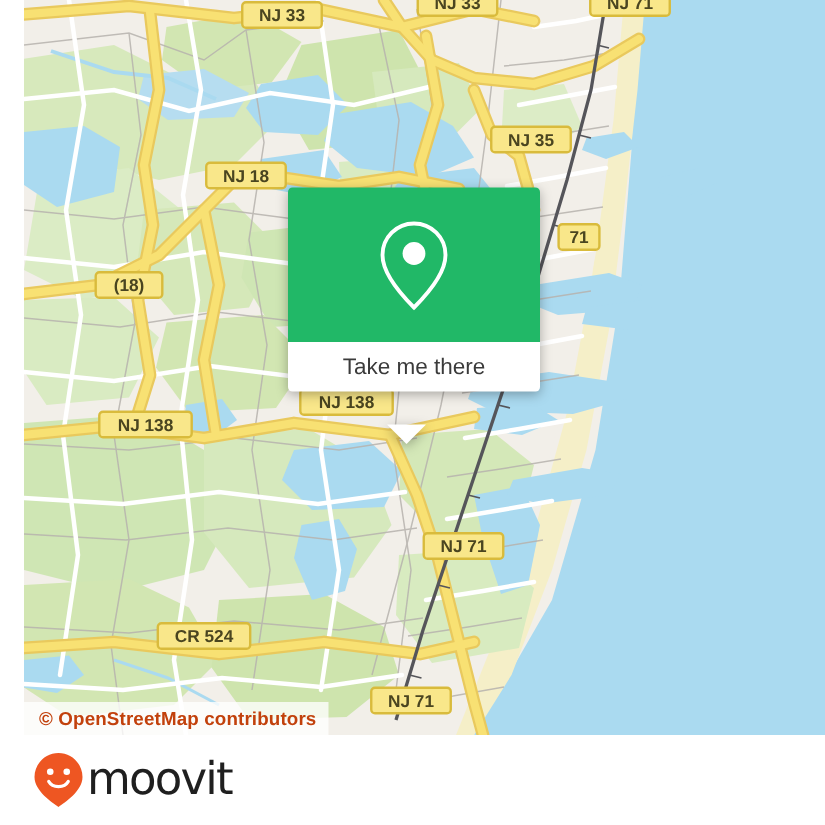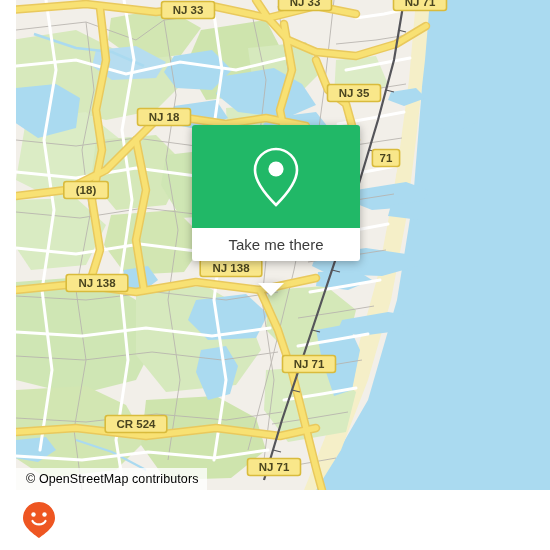--- a/index.html
+++ b/index.html
@@ -9,21 +9,21 @@
 
   
   #map{position:absolute;left:16px;top:0;width:550px;height:490px;overflow:hidden;
        background:#f2efe9;}
   #map svg{position:absolute;left:0;top:0;}
 
   
   #osm-bar{position:absolute;left:0;top:468px;height:22px;
            background:rgba(255,255,255,0.78);
            display:flex;align-items:center;padding:0 8px 0 10px;
-           font-size:12.5px;color:#000000;letter-spacing:0.1px;}
+           font-size:12.5px;color:#c2410c;letter-spacing:0.1px;font-weight:bold;}
 
   
   #popup{position:absolute;left:192px;top:125px;width:168px;
          filter:drop-shadow(0 2px 4px rgba(0,0,0,0.30));}
   #popup-head{height:103px;background:#21b867;border-radius:3px 3px 0 0;
               display:flex;align-items:center;justify-content:center;}
   #popup-foot{height:33px;background:#ffffff;border-radius:0 0 3px 3px;
               display:flex;align-items:center;justify-content:center;}
   #popup-foot span{font-size:15px;color:#3b3b3b;}
   #popup-tail{position:absolute;left:66px;top:158px;width:0;height:0;
@@ -269,16 +269,17 @@
   </div>
 
   <div id="footer">
     <div id="brand">
       <svg width="34" height="38" viewBox="0 0 34 38">
         <path d="M17 1 C8.2 1 1 8.2 1 17 C1 26.5 13 34 17 37 C21 34 33 26.5 33 17 C33 8.2 25.8 1 17 1 Z" fill="#ee5622"></path>
         <circle cx="11.5" cy="13.5" r="2.2" fill="#ffffff"></circle>
         <circle cx="22.5" cy="13.5" r="2.2" fill="#ffffff"></circle>
         <path d="M10.5 20 C13 24.5 21 24.5 23.5 20" stroke="#ffffff" stroke-width="2.2" fill="none" stroke-linecap="round"></path>
       </svg>
+      <span id="brand-word">moovit</span>
     </div>
   </div>
 
 </div>
 
 </body></html>

